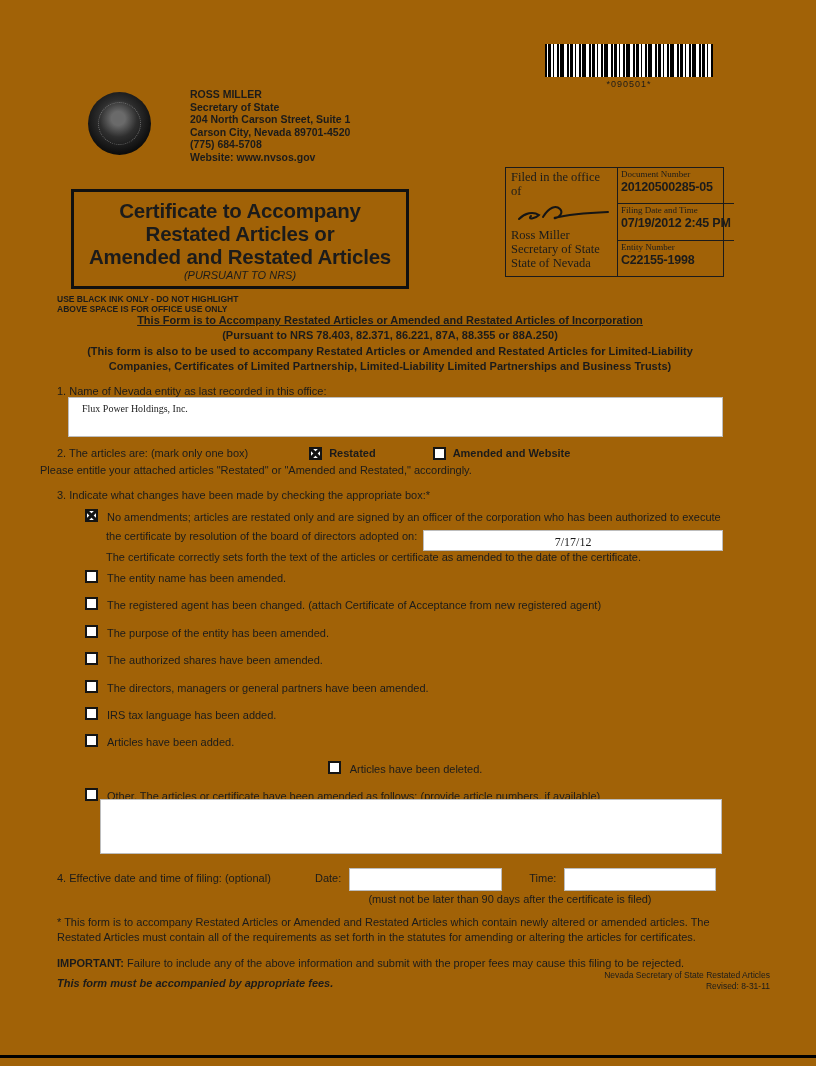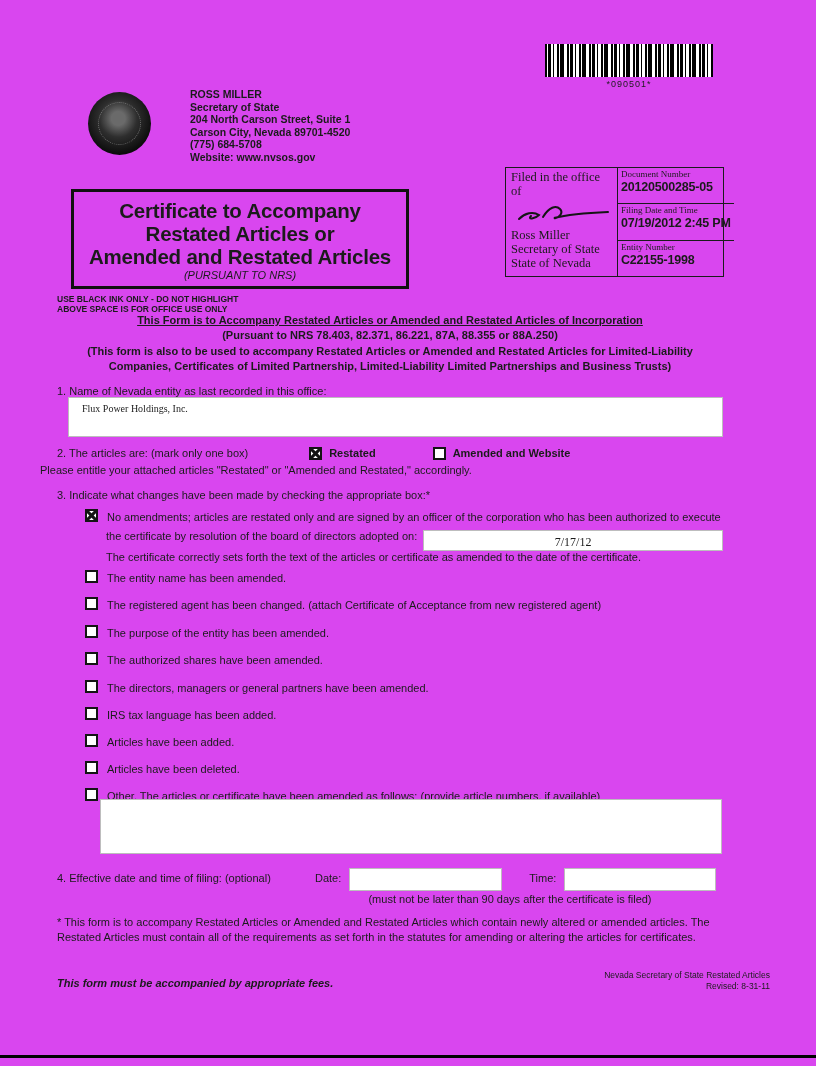--- a/index.html
+++ b/index.html
@@ -1,19 +1,19 @@
 <!DOCTYPE html>
 <html><head>
 <meta charset="utf-8">
 <style>
   * { margin:0; padding:0; box-sizing:border-box; }
   html,body { background:#e8e8e8; }
   .page {
     position:relative; width:816px; height:1066px; margin:0 auto;
-    background:#d946ef; color:#1b1b1b;
+    background:#a16207; color:#1b1b1b;
     font-family:"Liberation Sans","DejaVu Sans",sans-serif; font-size:11px;
     overflow:hidden;
   }
   .serif { font-family:"Liberation Serif","DejaVu Serif",serif; }
   .b { font-weight:bold; }
 
   
   .barcode { position:absolute; left:545px; top:44px; width:168px; text-align:center; }
   .bars {
     height:33px; width:168px;
@@ -224,21 +224,21 @@
     <span class="txt">The directors, managers or general partners have been amended.</span>
   </div>
   <div class="item" style="top:707px;">
     <span class="cb"></span>
     <span class="txt">IRS tax language has been added.</span>
   </div>
   <div class="item" style="top:734px;">
     <span class="cb"></span>
     <span class="txt">Articles have been added.</span>
   </div>
-  <div class="item" style="top:761px;">
+  <div class="item" style="top:761px;justify-content:center;">
     <span class="cb"></span>
     <span class="txt">Articles have been deleted.</span>
   </div>
   <div class="item" style="top:788px;">
     <span class="cb"></span>
     <span class="txt">Other. The articles or certificate have been amended as follows: (provide article numbers, if available)</span>
   </div>
   <div class="other-box fill-box">
     <span></span>
   </div>
@@ -253,20 +253,24 @@
       <span class="s4-sp"></span>
       <span class="s4-field-label">Time:</span>
       <span class="s4-timebox fill-box">
         <span></span>
       </span>
     </div>
   </div>
   <div class="s4-note">(must not be later than 90 days after the certificate is filed)</div>
 
   <div class="footnote">* This form is to accompany Restated Articles or Amended and Restated Articles which contain newly altered or amended articles. The Restated Articles must contain all of the requirements as set forth in the statutes for amending or altering the articles for certificates.</div>
+  <div class="important">
+    <span class="b">IMPORTANT:</span>
+    <span>Failure to include any of the above information and submit with the proper fees may cause this filing to be rejected.</span>
+  </div>
   <div class="fees">This form must be accompanied by appropriate fees.</div>
   <div class="formref">
     <div>Nevada Secretary of State Restated Articles</div>
     <div>Revised:  8-31-11</div>
   </div>
 
   <div class="bottom-line"></div>
 </div>
 
 </body></html>

